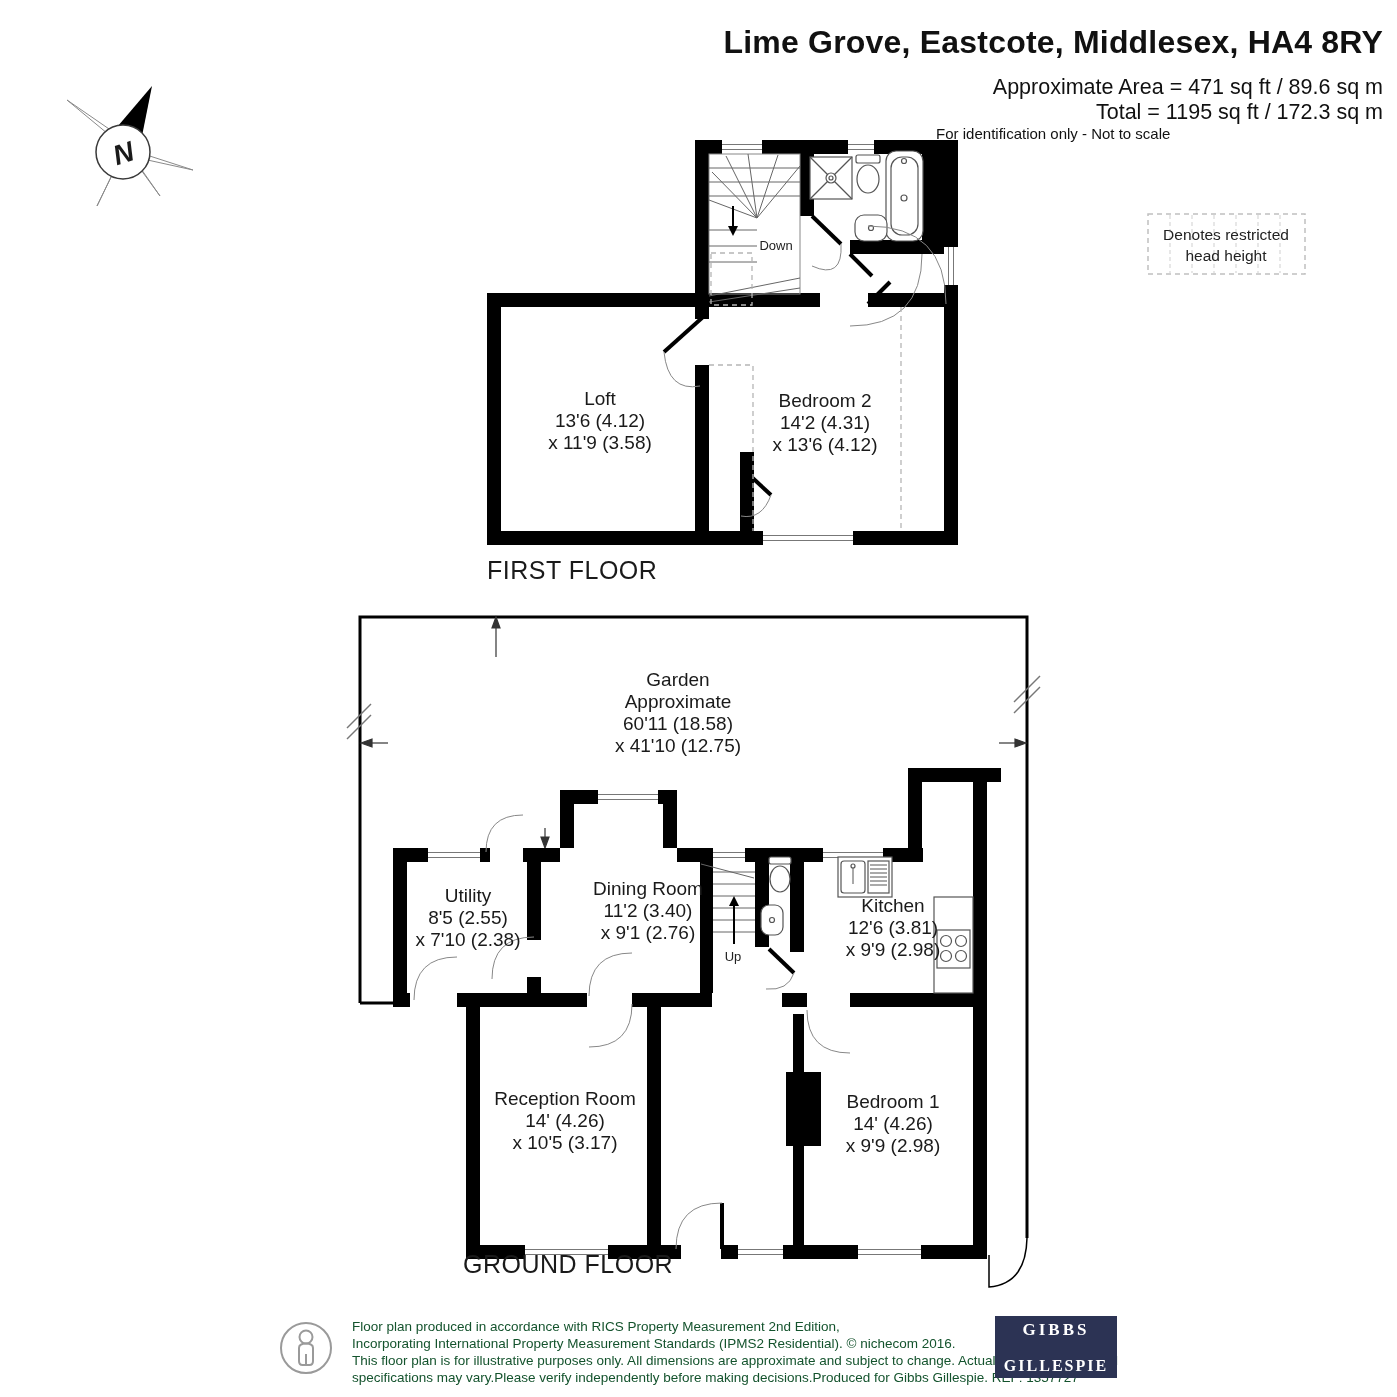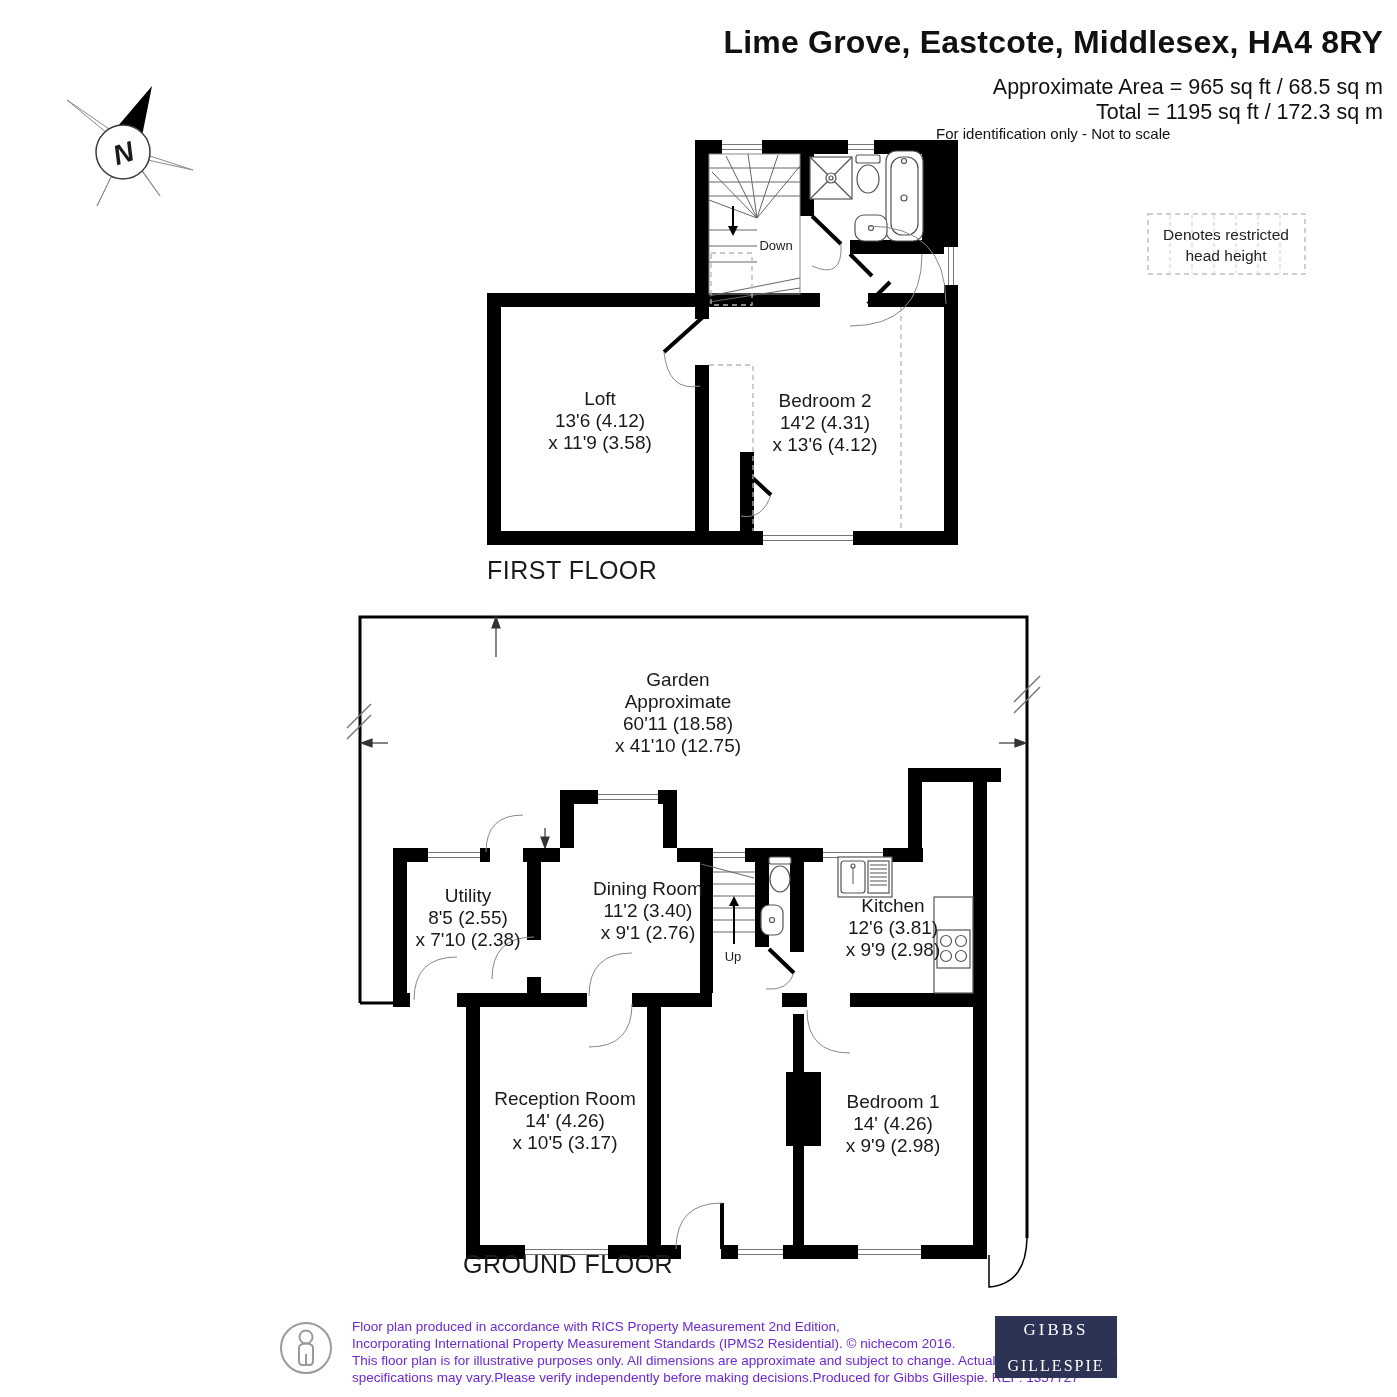--- a/index.html
+++ b/index.html
@@ -9,24 +9,24 @@
   .room-label{font-size:19px;}
   .floor-label{font-size:25px;letter-spacing:0.5px;}
   .stair-label{font-size:13px;fill:#222;}
   .legend-text{font-size:15.5px;fill:#222;}
   .header{position:absolute;top:24px;right:14px;text-align:right;}
   .header .title{font-size:32px;font-weight:bold;letter-spacing:0.2px;margin-bottom:14px;}
   .header .area-line{font-size:21.5px;line-height:24.5px;}
   .header .small-line{font-size:15px;line-height:19px;text-align:center;}
   .footer{position:absolute;left:0;top:1310px;width:1397px;height:87px;}
   .footer-icon{position:absolute;left:279px;top:11px;}
-  .footer-text{position:absolute;left:352px;top:8px;font-size:13.5px;line-height:17px;color:#6d28d9;}
+  .footer-text{position:absolute;left:352px;top:8px;font-size:13.5px;line-height:17px;color:#14532d;}
   .logo{position:absolute;left:995px;top:6px;width:122px;height:62px;background:#2c3354;
         display:flex;flex-direction:column;align-items:center;justify-content:center;
-        font-family:"Liberation Serif",serif;color:#fff;}
+        font-family:"Liberation Serif",serif;color:#fff;font-weight:bold;}
   .logo .l1{font-size:17px;letter-spacing:3px;}
   .logo .l2{font-size:16px;letter-spacing:2px;margin-top:17px;}
 </style>
 </head>
 <body>
 
 <div class="page">
 
   <svg viewBox="0 0 1397 1397" width="1397" height="1397" style="position:absolute;inset:0;">
 
@@ -310,21 +310,21 @@
       <text class="room-label" x="565" y="1149" text-anchor="middle">x 10'5 (3.17)</text>
       <text class="room-label" x="893" y="1108" text-anchor="middle">Bedroom 1</text>
       <text class="room-label" x="893" y="1130" text-anchor="middle">14' (4.26)</text>
       <text class="room-label" x="893" y="1152" text-anchor="middle">x 9'9 (2.98)</text>
       <text class="floor-label" x="463" y="1273">GROUND FLOOR</text>
     </g>
   </svg>
 
   <div class="header">
     <div class="title">Lime Grove, Eastcote, Middlesex, HA4 8RY</div>
-    <div class="area-line">Approximate Area = 965 sq ft / 68.5 sq m</div>
+    <div class="area-line">Approximate Area = 471 sq ft / 89.6 sq m</div>
     <div class="area-line">Total = 1195 sq ft / 172.3 sq m</div>
     <div class="small-line">For identification only - Not to scale</div>
   </div>
 
   <div class="footer">
     <svg class="footer-icon" width="54" height="54" viewBox="0 0 54 54">
       <circle cx="27" cy="27" r="25" fill="none" stroke="#9a9a9a" stroke-width="2"></circle>
       <circle cx="27" cy="16" r="6.5" fill="none" stroke="#9a9a9a" stroke-width="2"></circle>
       <path d="M 20 27 q 0 -4.5 7 -4.5 q 7 0 7 4.5 l 0 13 q 0 4 -3.5 4 l -7 0 q -3.5 0 -3.5 -4 z" fill="none" stroke="#9a9a9a" stroke-width="2"></path>
       <line x1="27" y1="33" x2="27" y2="44" stroke="#9a9a9a" stroke-width="2"></line>

